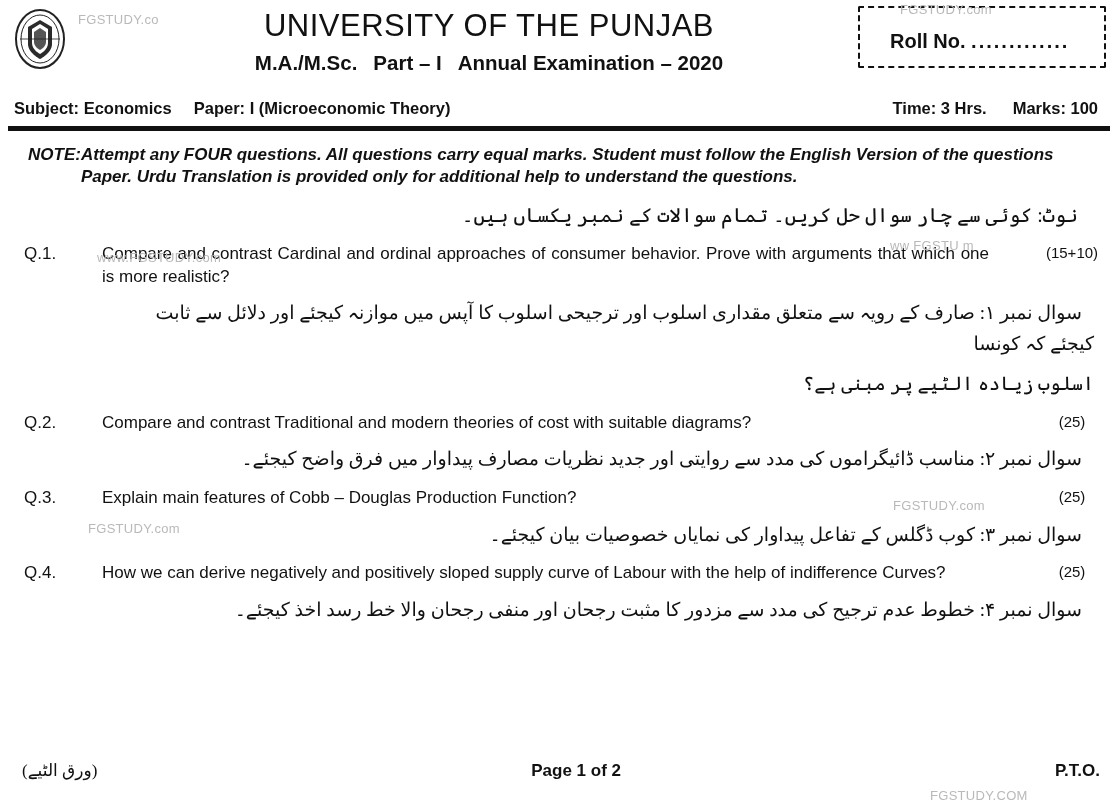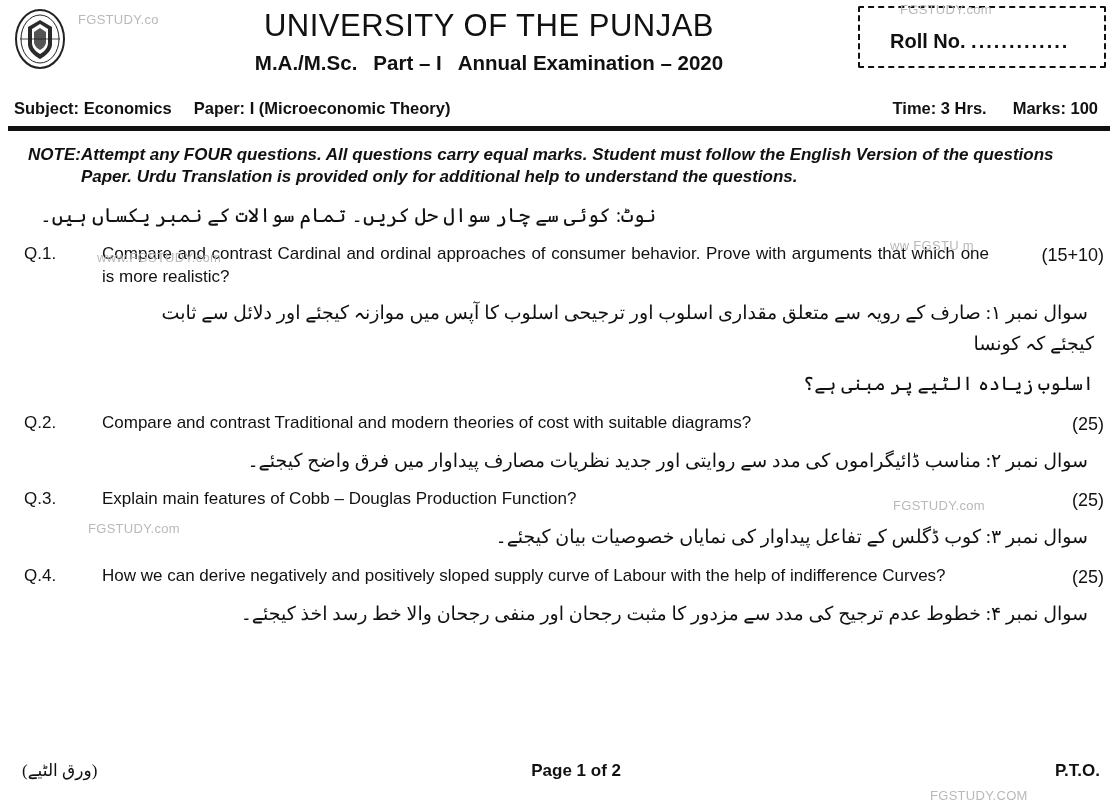--- a/index.html
+++ b/index.html
@@ -113,21 +113,21 @@
   }
   .note-label { flex: 0 0 auto; margin-right: 0; }
   .note-text { flex: 1 1 auto; }
 
   .urdu {
     font-family: "Liberation Serif", "DejaVu Serif", serif;
     direction: rtl;
     unicode-bidi: bidi-override;
   }
   .note-urdu {
-    text-align: left;
+    text-align: right;
     font-size: 20px;
     margin: 14px 40px 0 40px;
     letter-spacing: 1px;
   }
 
   
   .qwrap { margin: 16px 14px 0 24px; }
   .q {
     display: flex;
     align-items: flex-start;
@@ -138,35 +138,35 @@
     flex: 0 0 78px;
     font-size: 17px;
   }
   .q-text {
     flex: 1 1 auto;
     text-align: justify;
     padding-right: 16px;
   }
   .q-marks {
     flex: 0 0 64px;
-    text-align: right;
-    font-size: 18px;
+    text-align: center;
+    font-size: 15px;
     white-space: nowrap;
     margin-left: 35px;
   }
   .q-urdu {
     text-align: right;
     font-size: 19px;
     margin-top: 10px;
     margin-right: 10px;
     margin-left: 120px;
     line-height: 1.6;
     letter-spacing: .5px;
   }
-  .q-urdu .qlabel { margin-right: 6px; font-family: Liberation Serif, serif; }
+  .q-urdu .qlabel { margin-right: 12px; font-family: Liberation Serif, serif; }
   .block { margin-bottom: 12px; }
   .block-tight { margin-bottom: 6px; }
 
   
   .footer {
     position: absolute;
     left: 0; right: 0; bottom: 24px;
     padding: 0 18px 0 22px;
     display: flex;
     align-items: flex-end;

